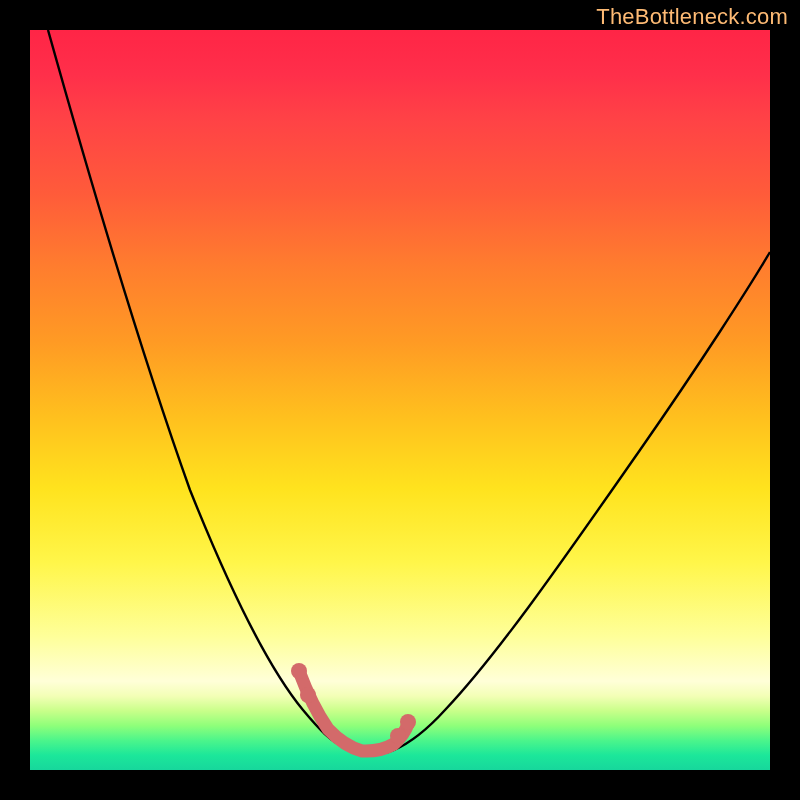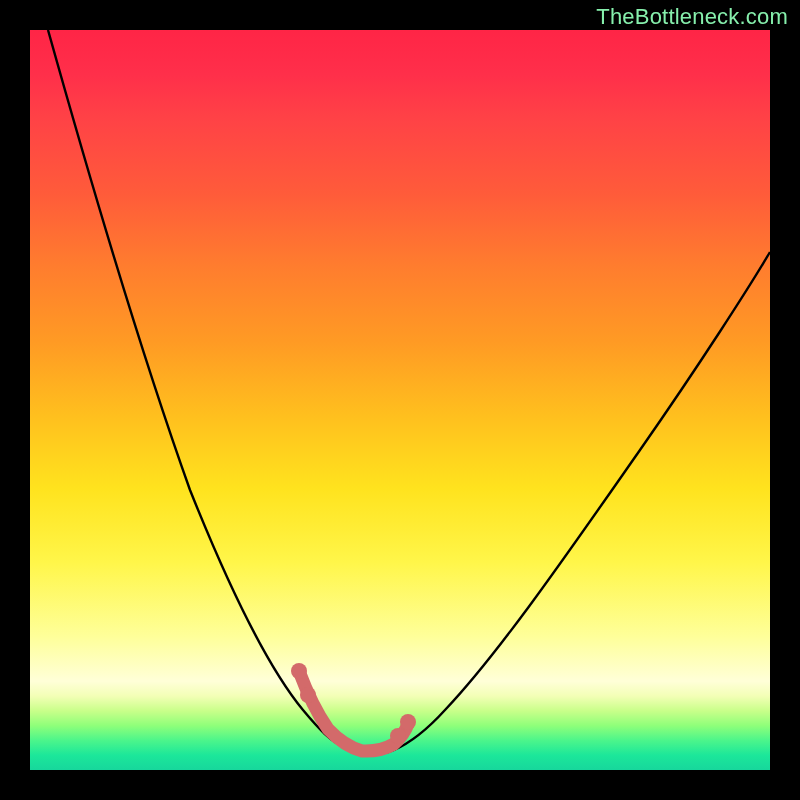--- a/index.html
+++ b/index.html
@@ -54,21 +54,21 @@
   .curve-svg {
     position: absolute;
     inset: 0;
     width: 740px;
     height: 740px;
   }
   .watermark {
     position: absolute;
     top: 4px;
     right: 12px;
-    color: #86efac;
+    color: #fdba74;
     font-size: 22px;
     letter-spacing: 0.2px;
     user-select: none;
   }
 </style>
 </head>
 <body>
 
 <div class="frame">
 

